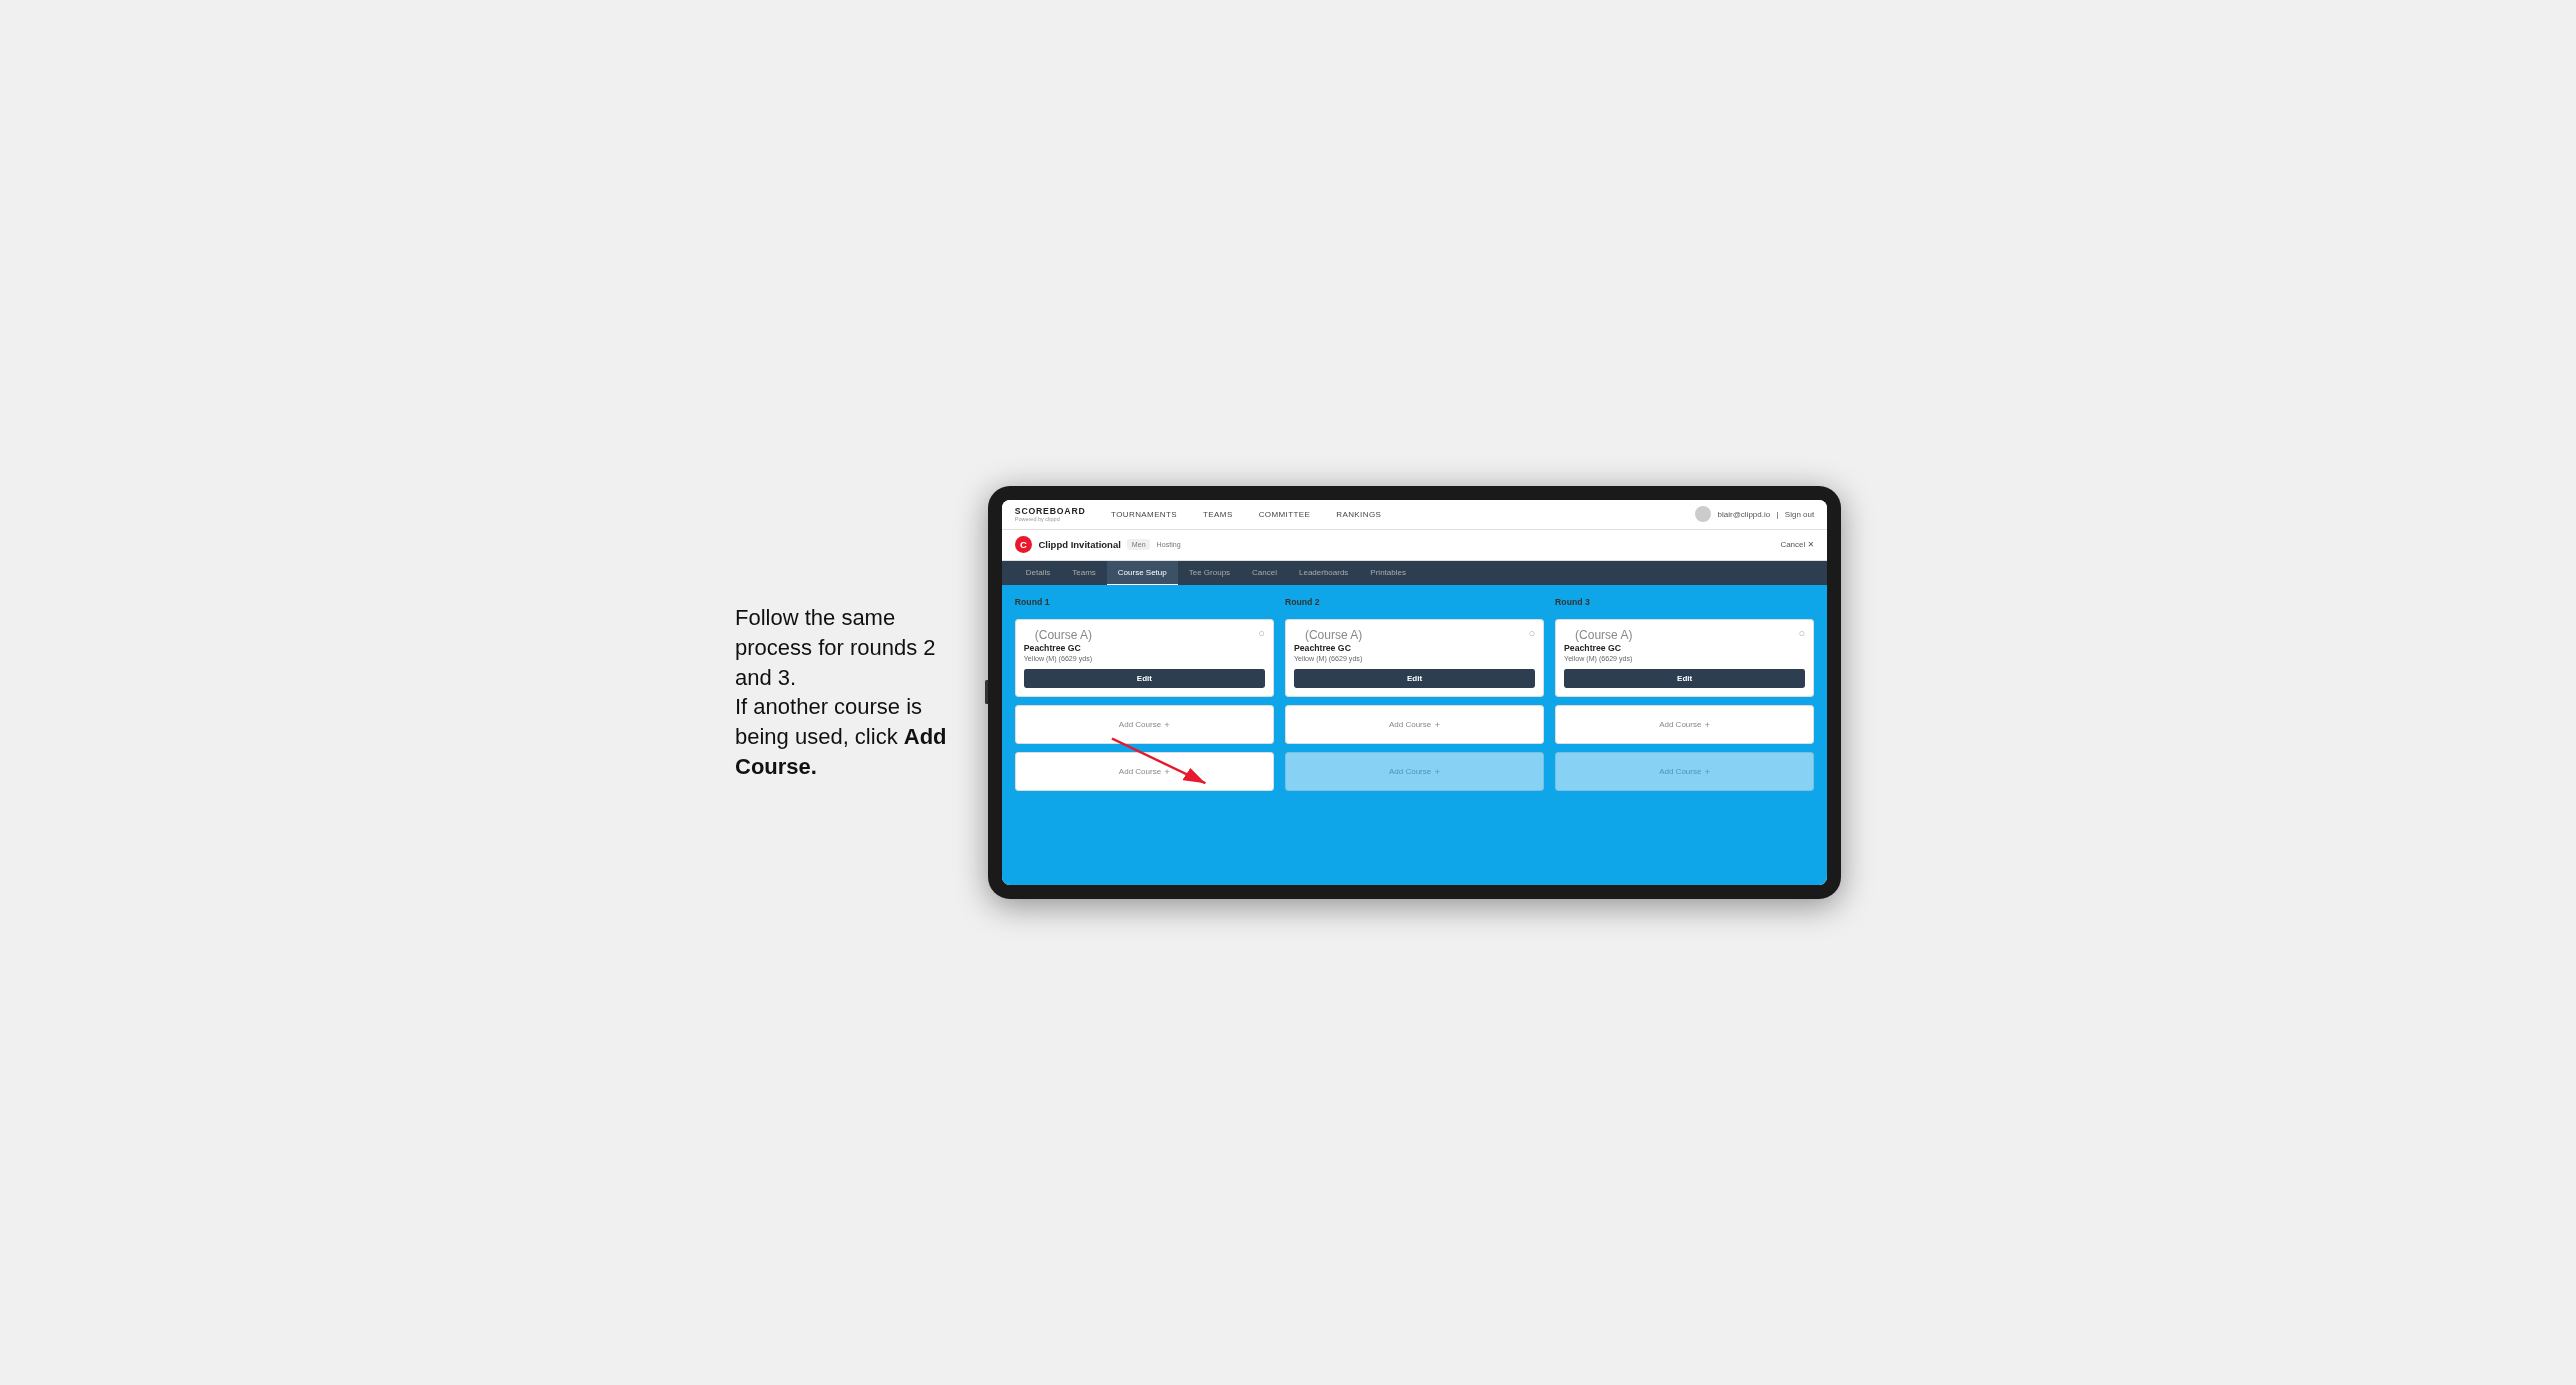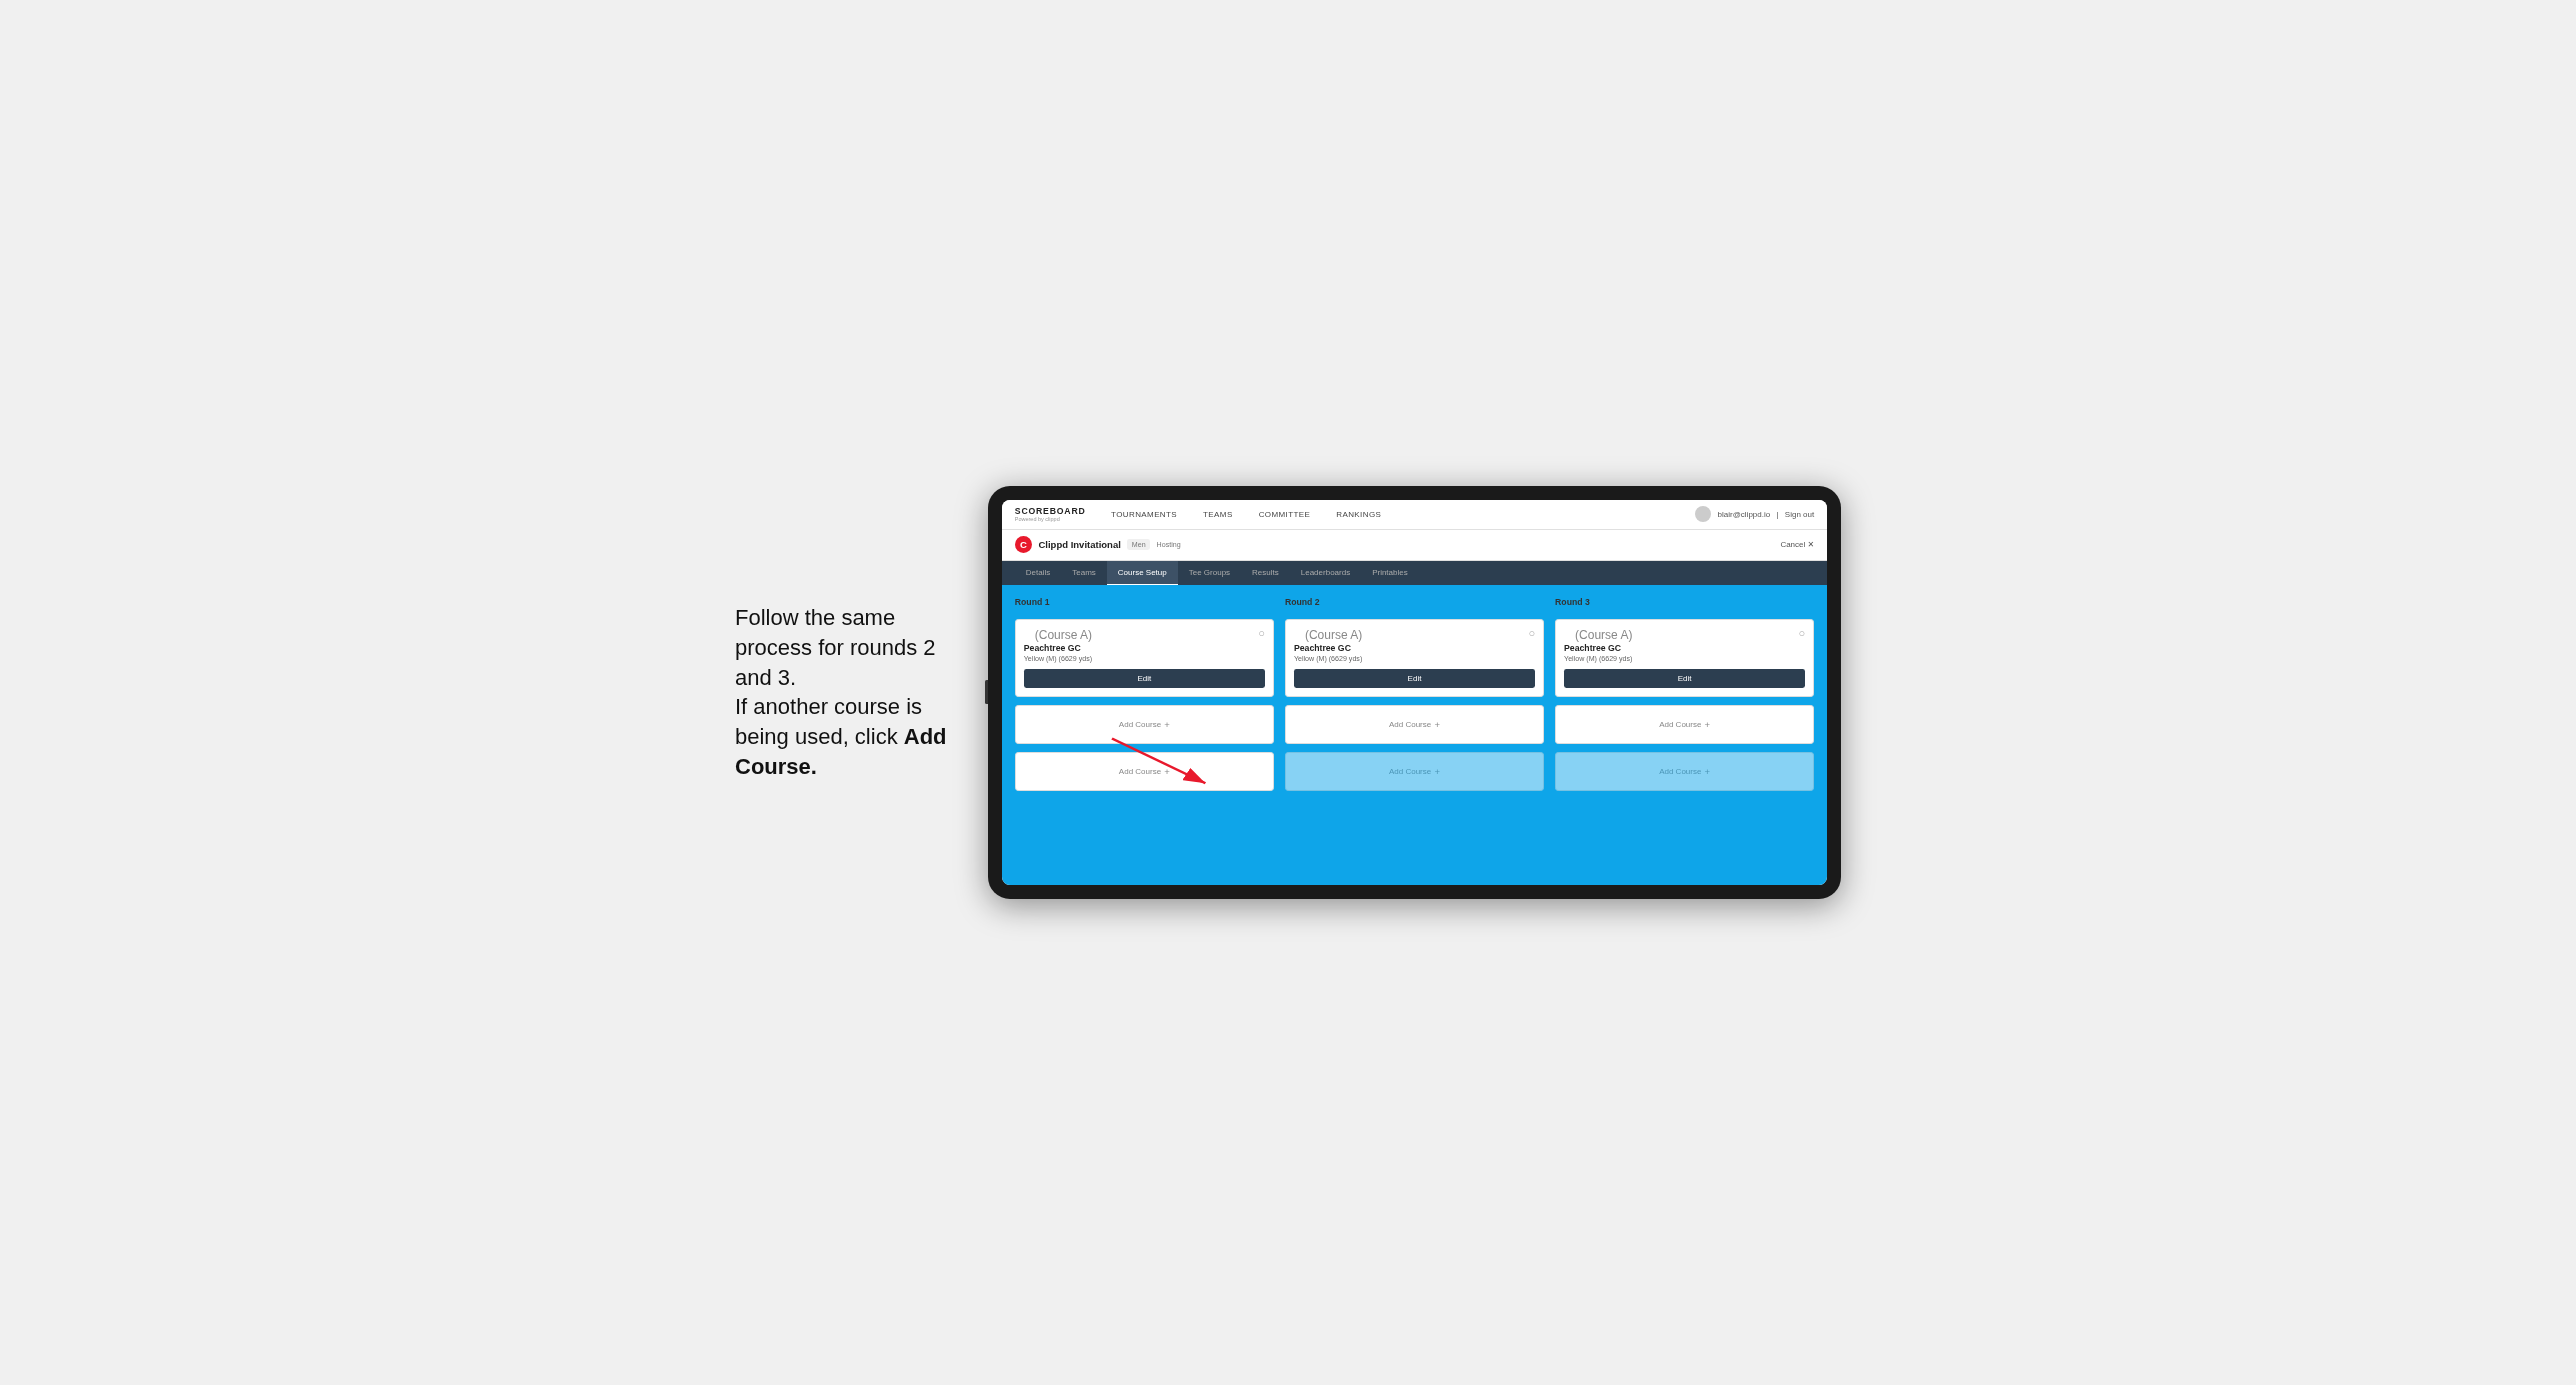--- a/index.html
+++ b/index.html
@@ -228,21 +228,21 @@
       margin-bottom: 6.3px;
     }
 
     .edit-btn {
       background: #2c3e50;
       color: #fff;
       border: none;
       width: 100%;
       padding: 4.7px;
       font-size: 8px;
-      font-weight: 400;
+      font-weight: 700;
       border-radius: 2.4px;
       cursor: pointer;
       text-align: center;
     }
 
     .card-header {
       display: flex;
       justify-content: space-between;
       align-items: flex-start;
     }
@@ -349,21 +349,21 @@
         <div class="cancel-btn">
           <span>Cancel ✕</span>
         </div>
       </div>
 
       <div class="tabs-bar">
         <div class="tab-item">Details</div>
         <div class="tab-item">Teams</div>
         <div class="tab-item active">Course Setup</div>
         <div class="tab-item">Tee Groups</div>
-        <div class="tab-item">Results</div>
+        <div class="tab-item">Cancel</div>
         <div class="tab-item">Leaderboards</div>
         <div class="tab-item">Printables</div>
       </div>
 
       <div class="main-content">
         <div class="rounds-grid">
 
           <div class="round-column">
             <div class="round-title">Round 1</div>
             <div class="course-card">

